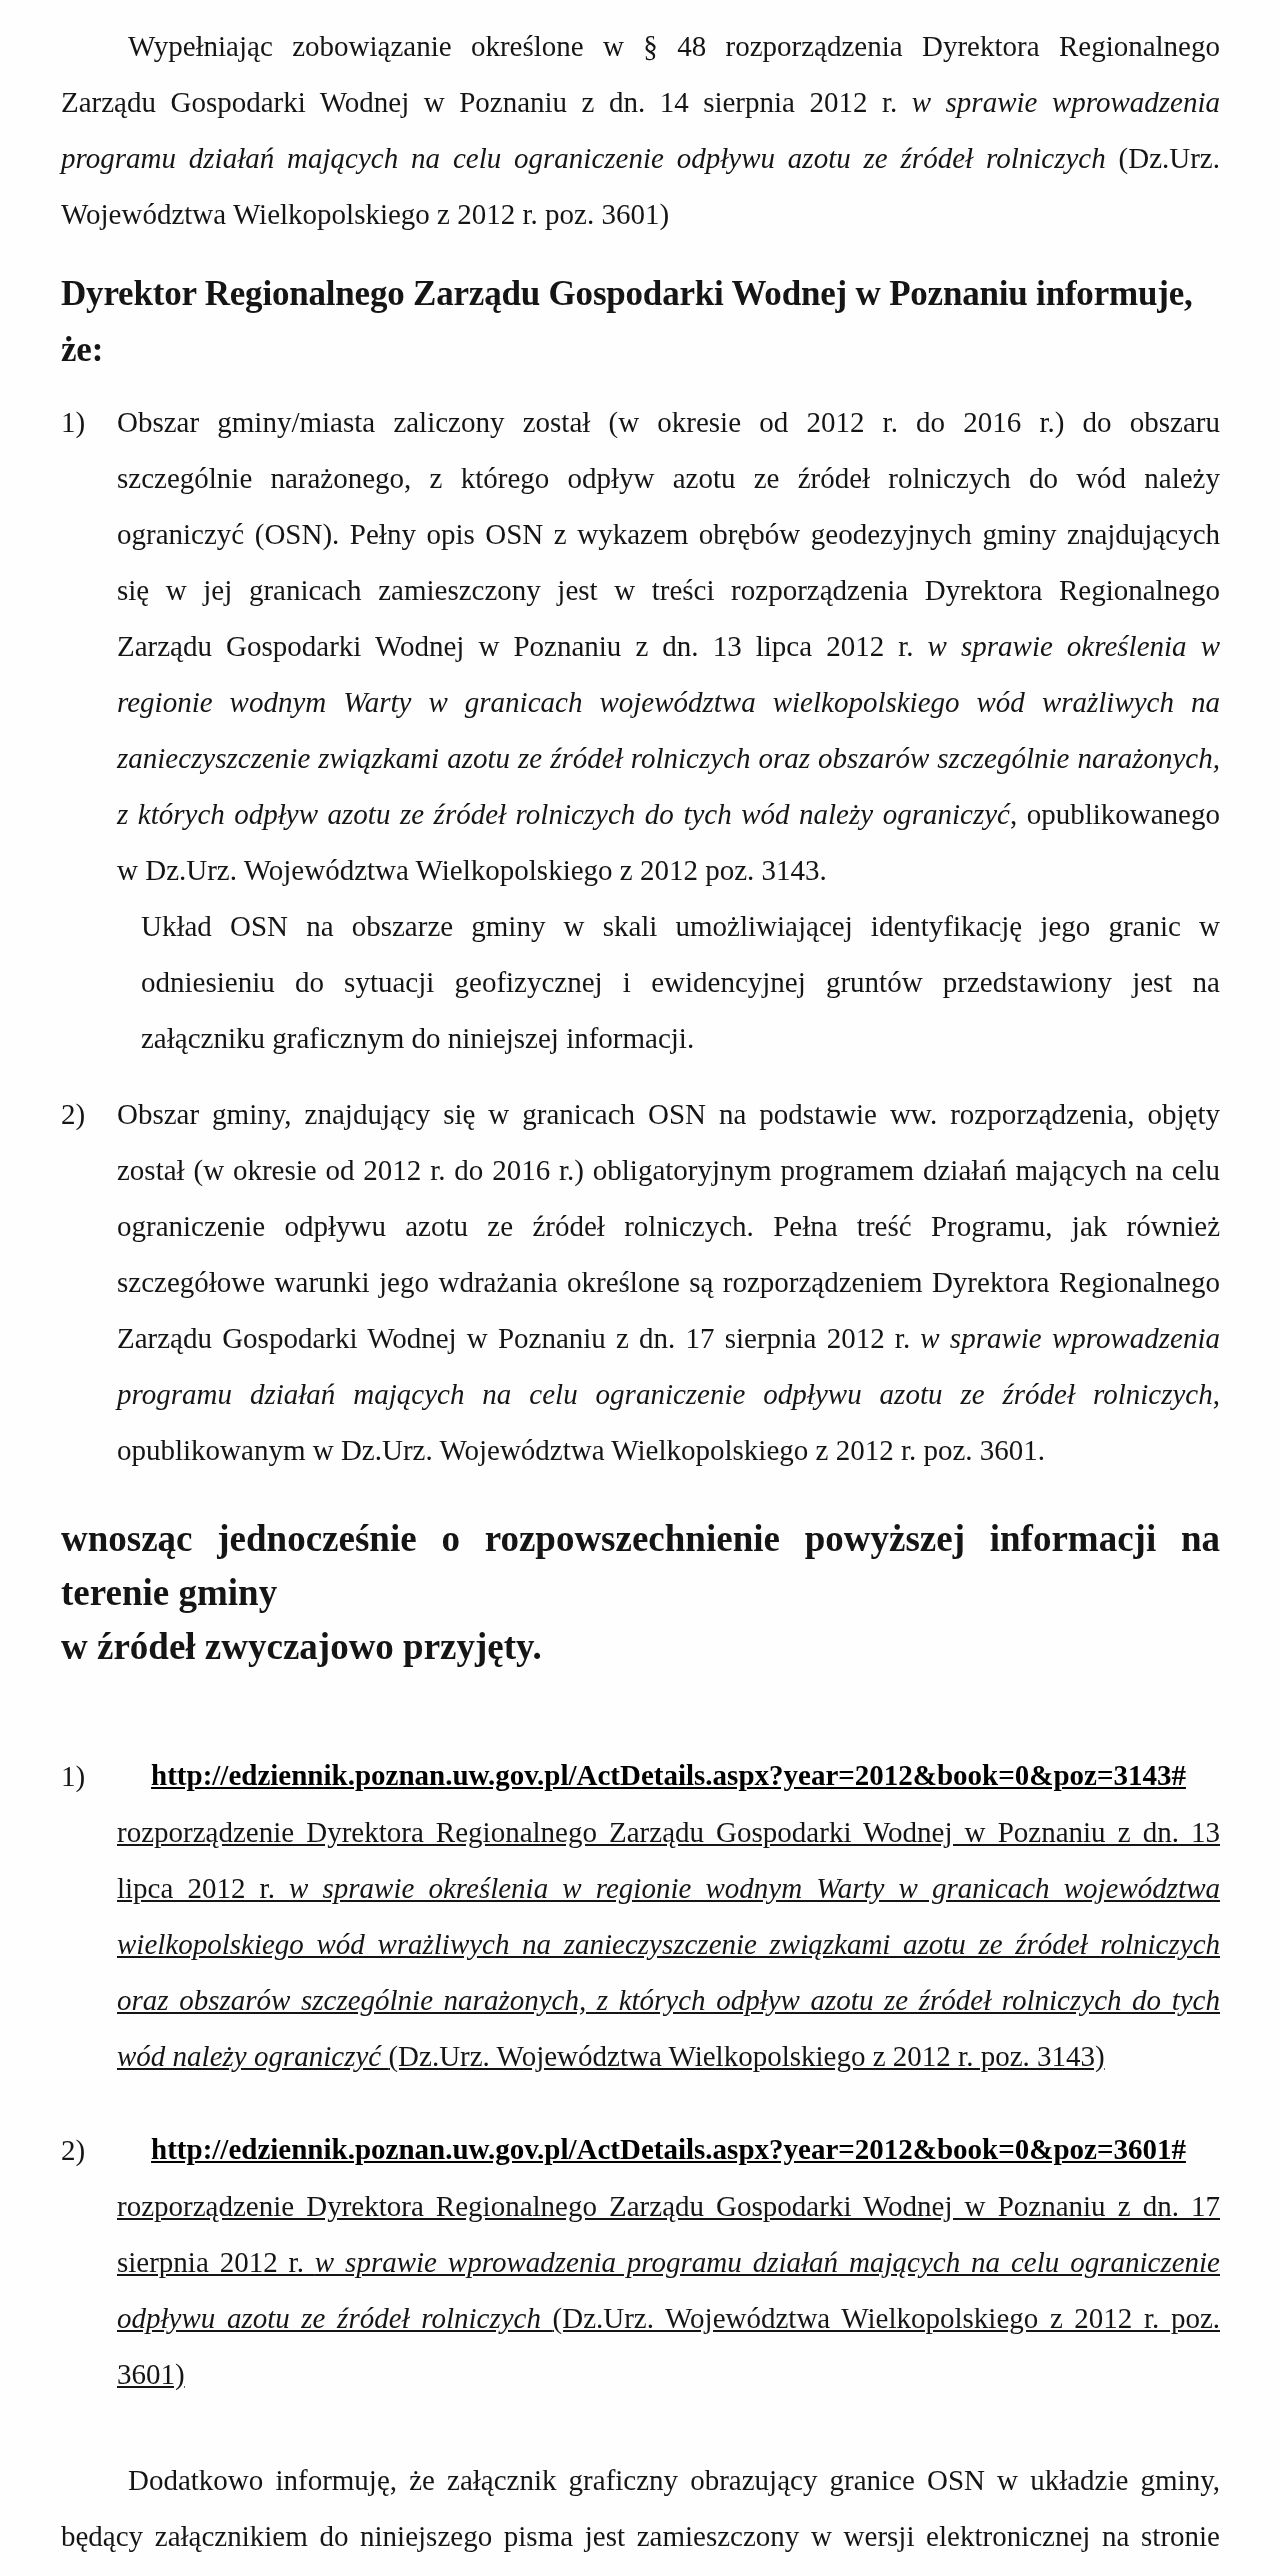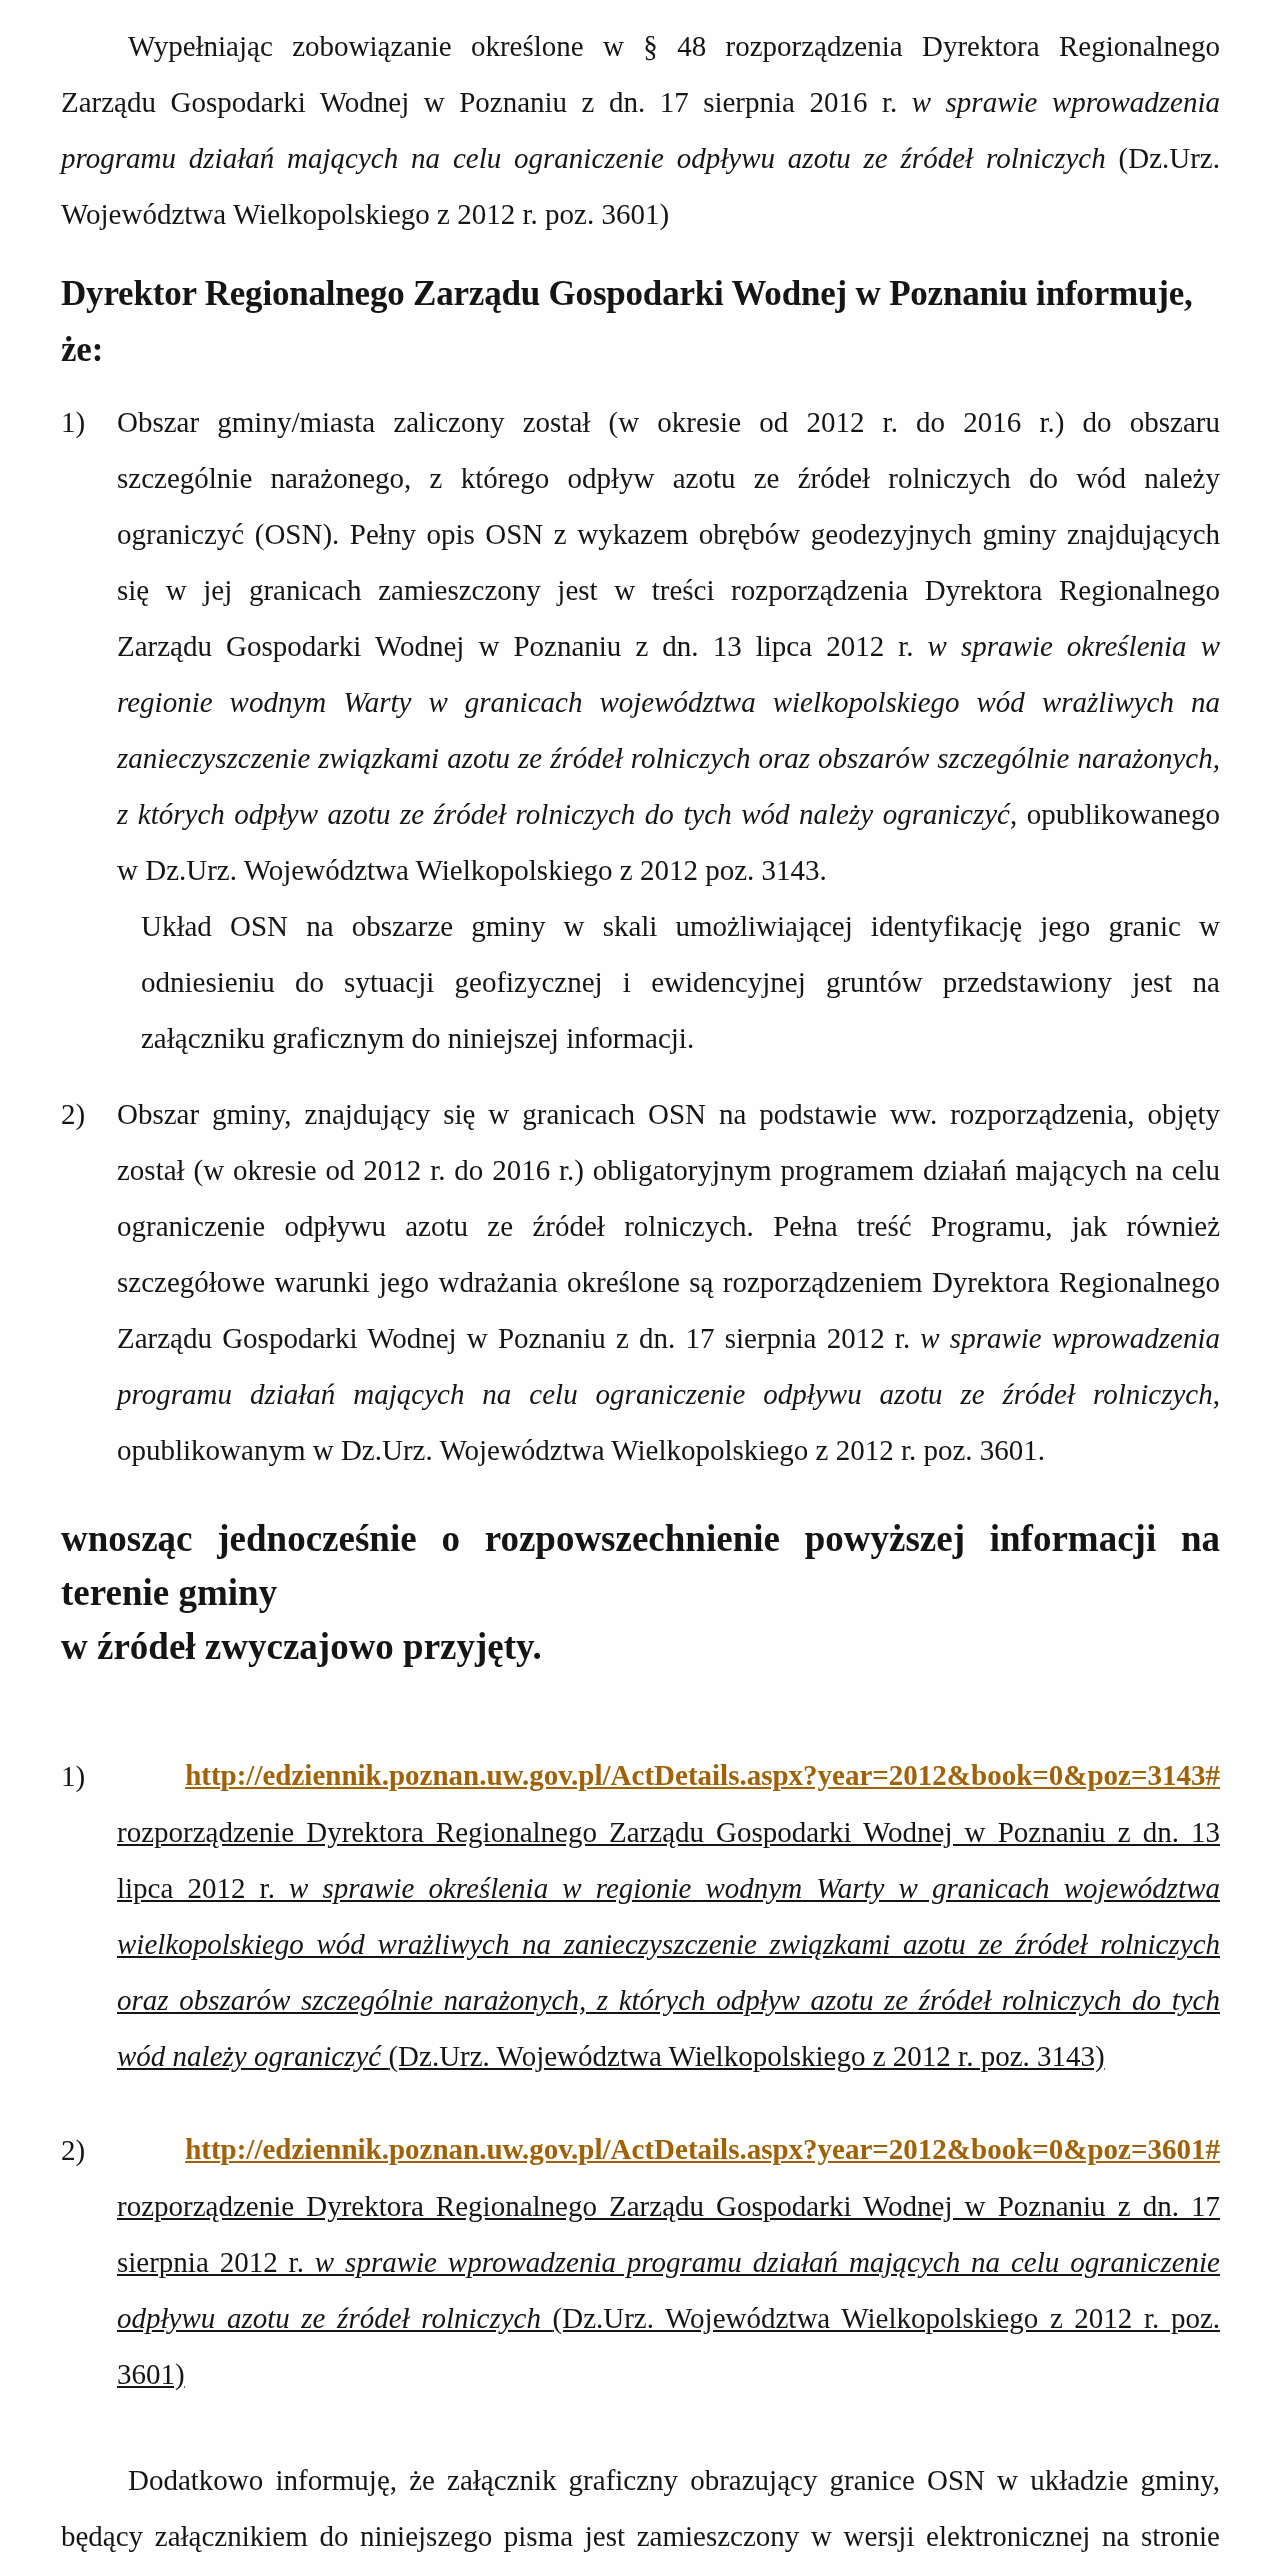--- a/index.html
+++ b/index.html
@@ -83,41 +83,41 @@
     list-style: none;
   }
   .link-item {
     position: relative;
     padding-left: 56px;
     margin-bottom: 38px;
   }
   .link-url {
     font-weight: bold;
     text-decoration: underline;
-    color: #a16207;
+    color: #000000;
     word-break: break-all;
     display: block;
-    text-align: right;
+    text-align: center;
     line-height: 54px;
   }
   .link-desc {
     text-align: justify;
     margin-top: 2px;
     text-decoration: underline;
   }
   .final-block { margin-top: 50px; }
   .spacer-lg { height: 40px; }
 </style>
 </head>
 <body>
 
 <div class="page">
   <div class="doc-body">
 
-    <p class="para"><span>Wypełniając zobowiązanie określone w § 48 rozporządzenia Dyrektora Regionalnego Zarządu Gospodarki Wodnej w Poznaniu z dn. 17 sierpnia 2016 r. </span><span class="italic">w sprawie wprowadzenia programu działań mających na celu ograniczenie odpływu azotu ze źródeł rolniczych </span><span>(Dz.Urz. Województwa Wielkopolskiego z 2012 r. poz. 3601)</span></p>
+    <p class="para"><span>Wypełniając zobowiązanie określone w § 48 rozporządzenia Dyrektora Regionalnego Zarządu Gospodarki Wodnej w Poznaniu z dn. 14 sierpnia 2012 r. </span><span class="italic">w sprawie wprowadzenia programu działań mających na celu ograniczenie odpływu azotu ze źródeł rolniczych </span><span>(Dz.Urz. Województwa Wielkopolskiego z 2012 r. poz. 3601)</span></p>
 
     <p class="heading-bold">Dyrektor Regionalnego Zarządu Gospodarki Wodnej w Poznaniu informuje, że:</p>
 
     <ol class="num-list">
 
       <li class="num-item">
         <span class="num-marker">1)</span>
         <p class="para para-noindent"><span>Obszar gminy/miasta zaliczony został (w okresie od 2012 r. do 2016 r.) do obszaru szczególnie narażonego, z którego odpływ azotu ze źródeł rolniczych do wód należy ograniczyć (OSN). Pełny opis OSN z wykazem obrębów geodezyjnych gminy znajdujących się w jej granicach zamieszczony jest w treści rozporządzenia Dyrektora Regionalnego Zarządu Gospodarki Wodnej w Poznaniu z dn. 13 lipca 2012 r. </span><span class="italic">w sprawie określenia w regionie wodnym Warty w granicach województwa wielkopolskiego wód wrażliwych na zanieczyszczenie związkami azotu ze źródeł rolniczych oraz obszarów szczególnie narażonych, z których odpływ azotu ze źródeł rolniczych do tych wód należy ograniczyć</span><span>, opublikowanego w Dz.Urz. Województwa Wielkopolskiego z 2012 poz. 3143.</span></p>
         <p class="para para-noindent">Układ OSN na obszarze gminy w skali umożliwiającej identyfikację jego granic w odniesieniu do sytuacji geofizycznej i ewidencyjnej gruntów przedstawiony jest na załączniku graficznym do niniejszej informacji.</p>
       </li>

